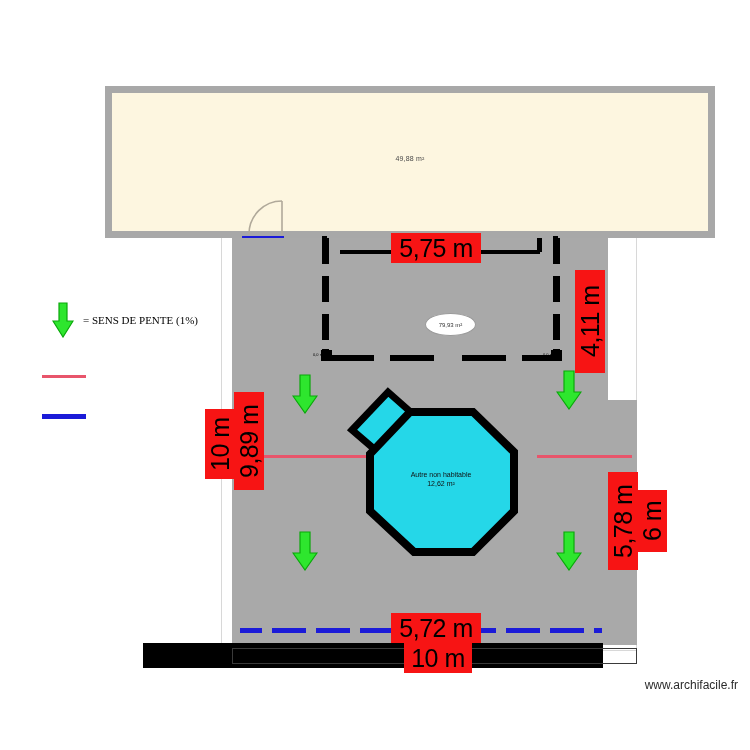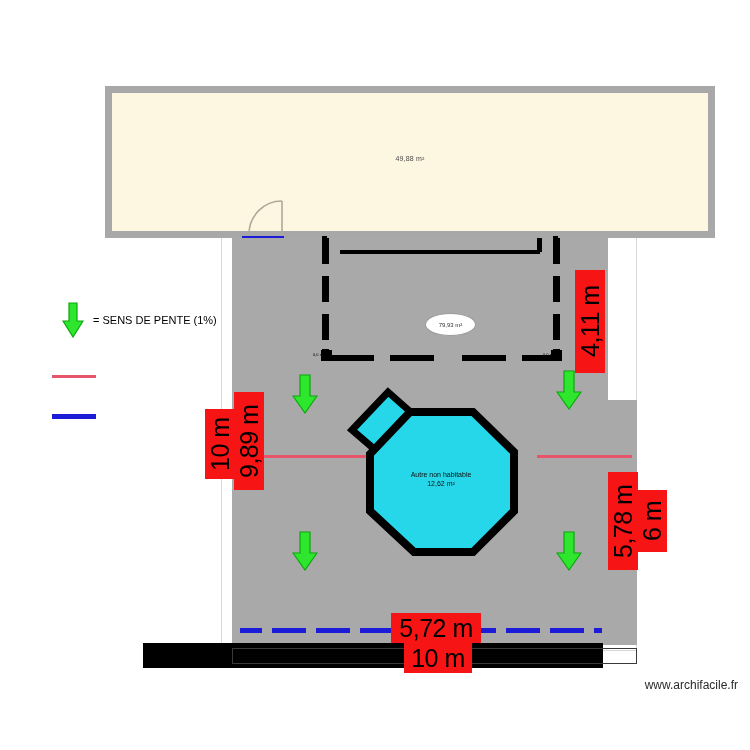--- a/index.html
+++ b/index.html
@@ -199,24 +199,25 @@
   }
   .dim-tick {
     position: absolute;
     width: 5px;
     background: #000;
   }
 
   
   .legend {
     position: absolute;
-    left: 52px;
+    left: 42px;
     top: 298px;
     width: 185px;
     height: 125px;
+    font-family: Liberation Serif, serif;
   }
   .legend-row {
     position: absolute;
     display: flex;
     align-items: center;
   }
   .legend-arrow {
     width: 22px;
     height: 36px;
   }
@@ -341,20 +342,21 @@
   <div class="arrow-green" style="left:556px; top:531px;">
     <svg width="26" height="40" viewBox="0 0 26 40">
       <path d="M8 1 L18 1 L18 22 L25 22 L13 39 L1 22 L8 22 Z" fill="#2ee62e" stroke="#0aa80a" stroke-width="1.2"></path>
     </svg>
   </div>
 
   <div class="dim-tick" style="left:322px; top:236px; height:25px;"></div>
   <div class="dim-tick" style="left:553px; top:236px; height:25px;"></div>
   <div class="dim-bar-h" style="left:340px; top:250px; width:200px;"></div>
   <div class="dim-tick" style="left:537px; top:238px; height:14px;"></div>
+  <div class="dim-chip" style="left:391px; top:233px; width:90px; height:30px;">5,75 m</div>
 
   <div class="dim-chip vert" style="left:575px; top:270px; width:30px; height:103px;">4,11 m</div>
 
   <div class="dim-chip vert" style="left:205px; top:409px; width:30px; height:70px;">10 m</div>
   <div class="dim-chip vert" style="left:234px; top:392px; width:30px; height:98px;">9,89 m</div>
 
   <div class="dim-chip vert" style="left:608px; top:472px; width:30px; height:98px;">5,78 m</div>
   <div class="dim-chip vert" style="left:637px; top:490px; width:30px; height:62px;">6 m</div>
 
   <div class="dim-chip" style="left:391px; top:613px; width:90px; height:30px;">5,72 m</div>

